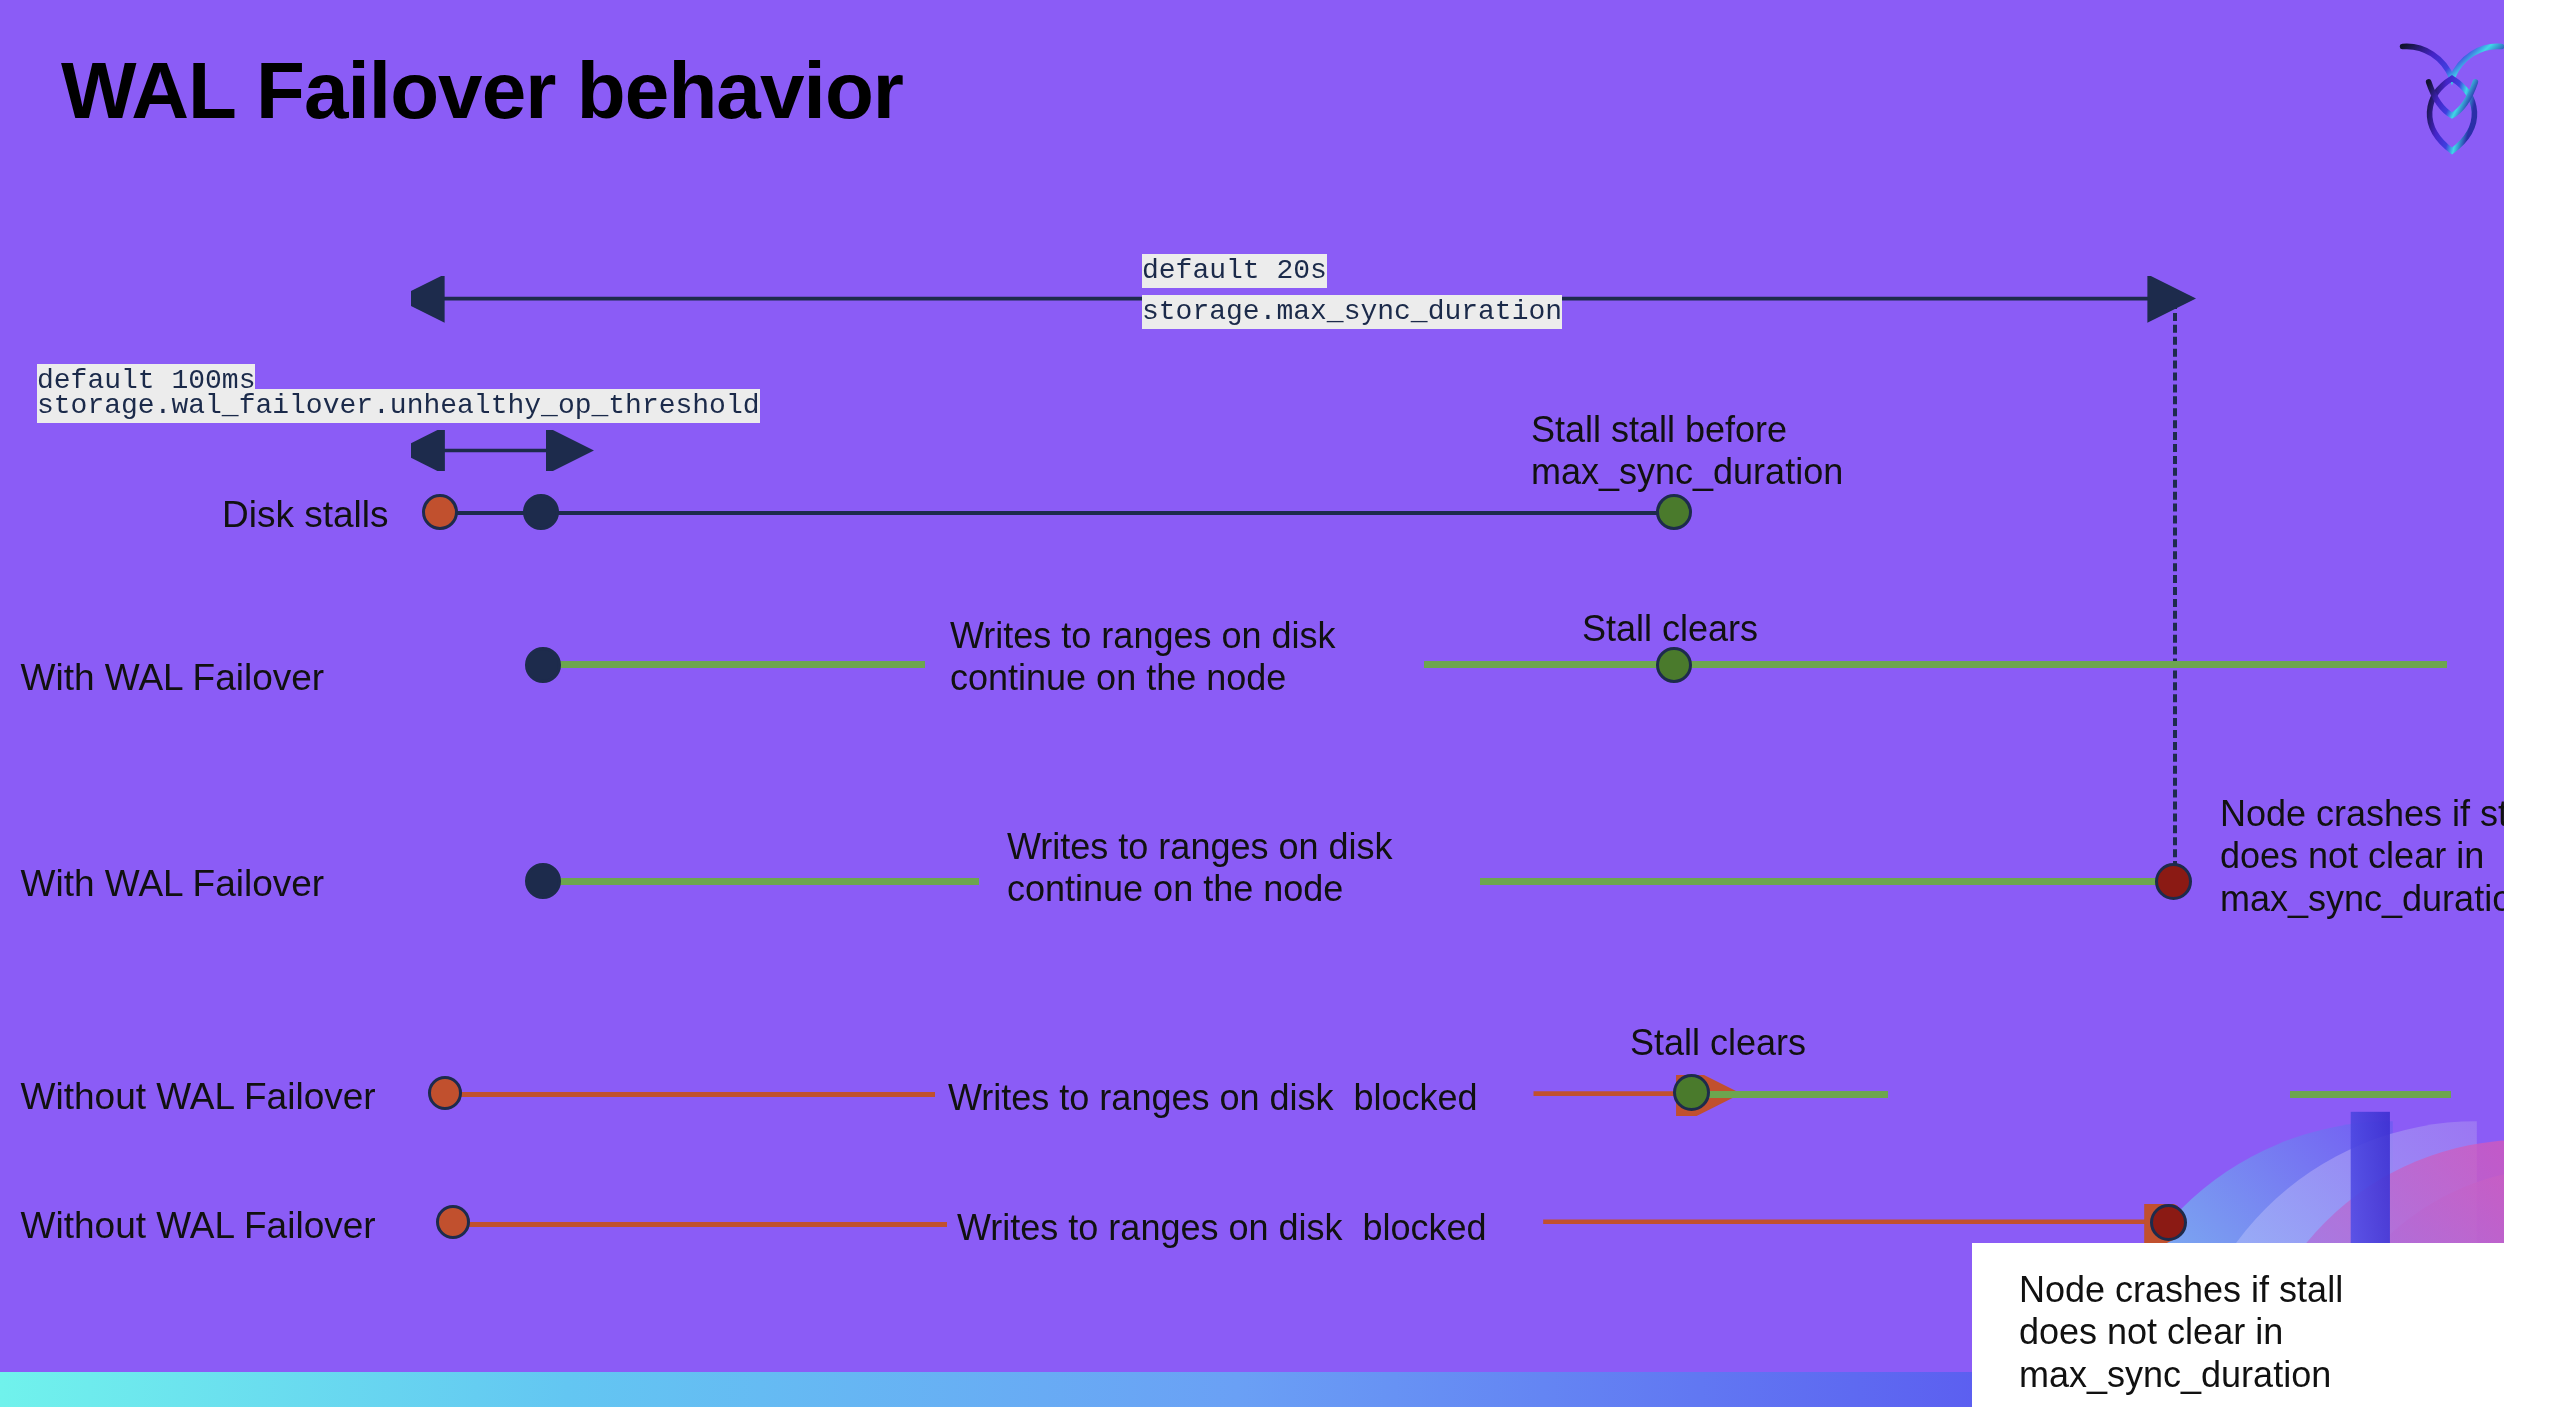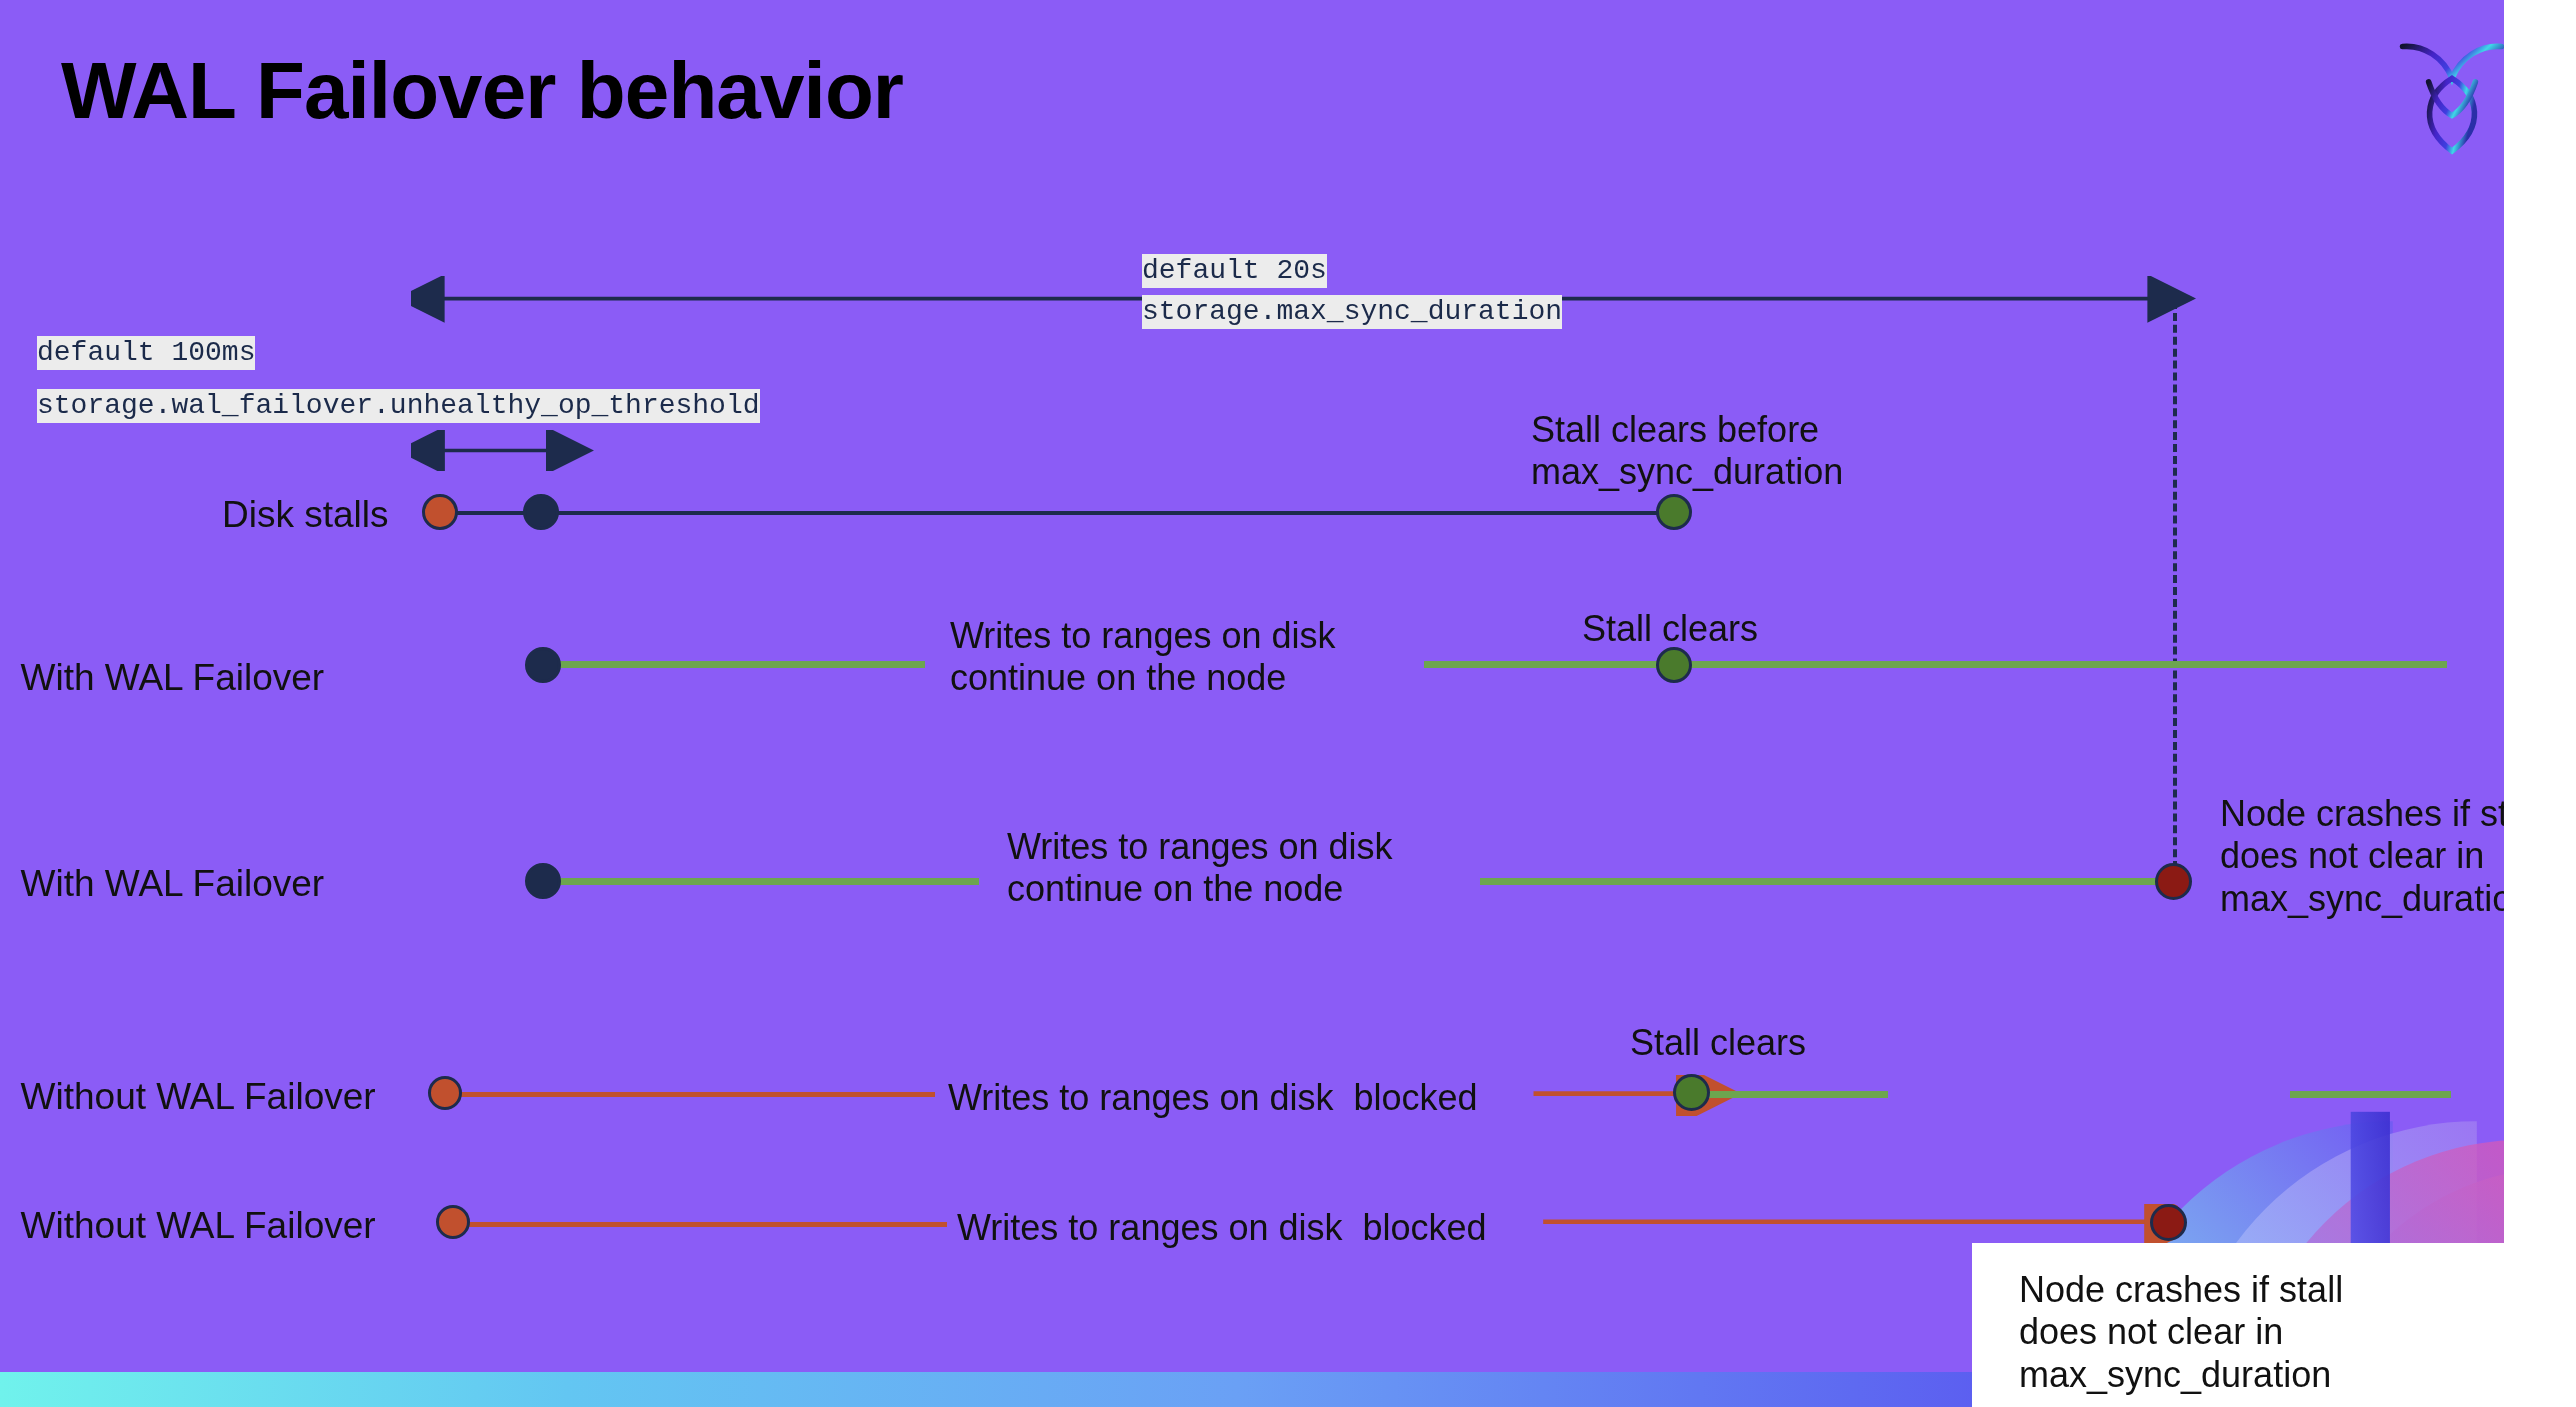--- a/index.html
+++ b/index.html
@@ -120,35 +120,35 @@
       </marker>
     </defs>
     <line x1="32" y1="24" x2="1862" y2="24" stroke="#1d2b4c" stroke-width="4" marker-start="url(#arrL)" marker-end="url(#arrR)"></line>
   </svg>
 
   <div class="mono" style="position:absolute;left:1142px;top:254px;">default 20s</div>
   <div class="mono" style="position:absolute;left:1142px;top:295px;">storage.max_sync_duration</div>
 
   <div class="dash" style="left:2173px;top:301px;height:580px;"></div>
 
-  <div class="mono" style="position:absolute;left:37px;top:336px;">default 100ms</div>
+  <div class="mono" style="position:absolute;left:37px;top:364px;">default 100ms</div>
   <div class="mono" style="position:absolute;left:37px;top:389px;">storage.wal_failover.unhealthy_op_threshold</div>
 
   <svg style="position:absolute;left:411px;top:430px;width:187px;height:41px;" viewBox="0 0 200 44" width="187" height="41">
     <line x1="32" y1="22" x2="148" y2="22" stroke="#1d2b4c" stroke-width="4" marker-start="url(#arrL)" marker-end="url(#arrR)"></line>
   </svg>
 
   <div class="lbl lbl-row" style="left:222px;top:493px;">Disk stalls</div>
 
   <div class="seg navy" style="left:439px;top:511px;width:1236px;"></div>
   <div class="dot orange" style="left:422px;top:494px;width:36px;height:36px;"></div>
   <div class="dot navy" style="left:523px;top:494px;width:36px;height:36px;"></div>
   <div class="dot green" style="left:1656px;top:494px;width:36px;height:36px;"></div>
 
-  <div class="lbl" style="left:1531px;top:409px;">Stall clears before
+  <div class="lbl" style="left:1531px;top:409px;">Stall stall before
 max_sync_duration</div>
 
   <div class="lbl lbl-row" style="left:20.6px;top:656px;">With WAL Failover</div>
 
   <div class="seg green" style="left:542px;top:661px;width:383px;"></div>
   <div class="seg green" style="left:1424px;top:661px;width:1023px;"></div>
   <div class="dot navy" style="left:525px;top:647px;width:36px;height:36px;"></div>
   <div class="dot green" style="left:1656px;top:647px;width:36px;height:36px;"></div>
 
   <div class="lbl" style="left:950px;top:615px;">Writes to ranges on disk

